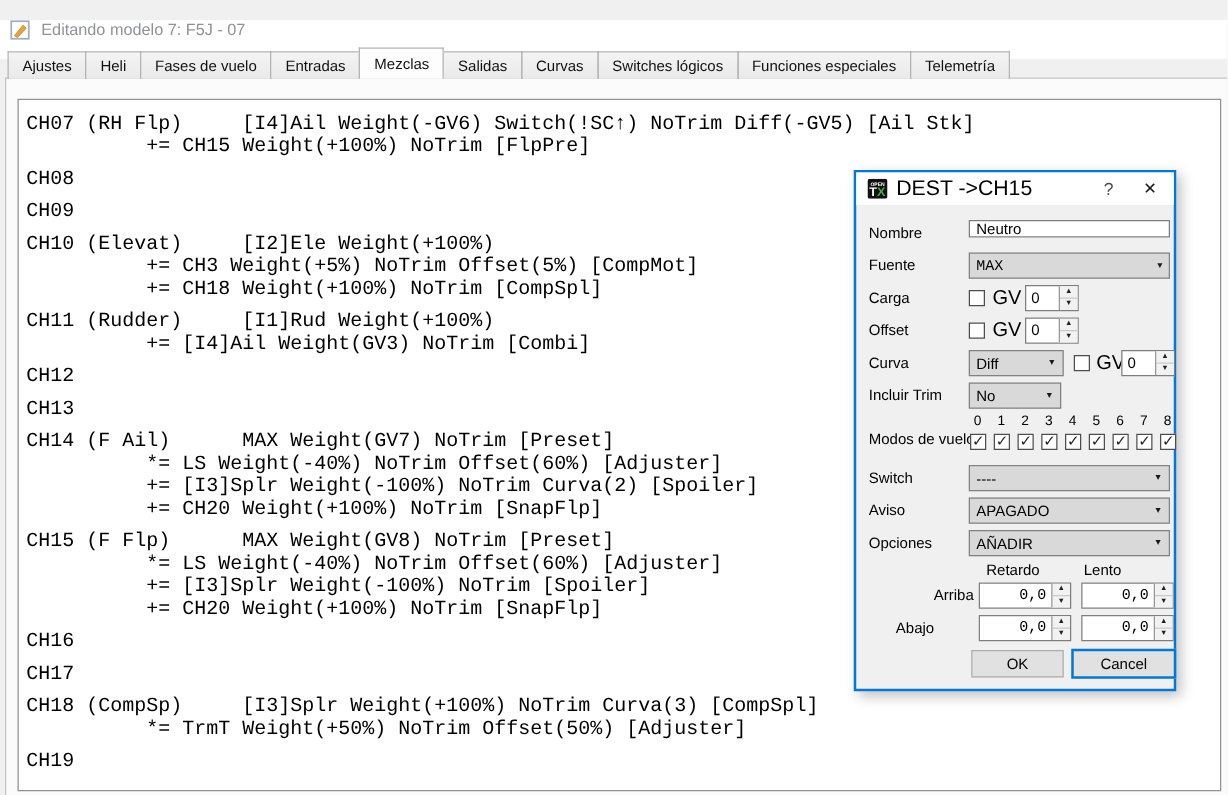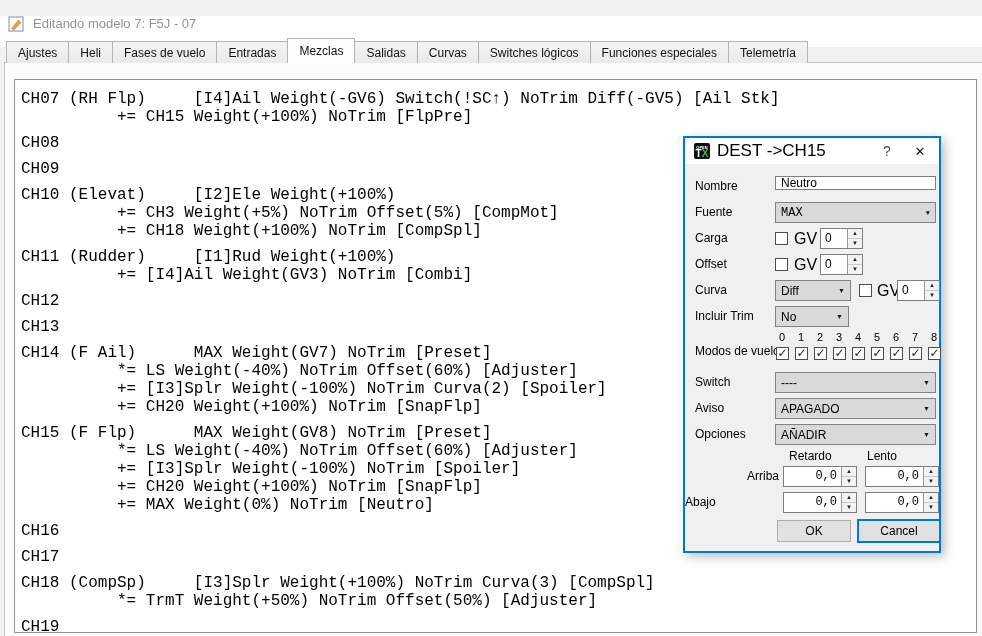--- a/index.html
+++ b/index.html
@@ -97,21 +97,20 @@
   <div class="mline g">CH12</div>
   <div class="mline g">CH13</div>
   <div class="mline g">CH14 (F Ail)      MAX Weight(GV7) NoTrim [Preset]</div>
   <div class="mline">          *= LS Weight(-40%) NoTrim Offset(60%) [Adjuster]</div>
   <div class="mline">          += [I3]Splr Weight(-100%) NoTrim Curva(2) [Spoiler]</div>
   <div class="mline">          += CH20 Weight(+100%) NoTrim [SnapFlp]</div>
   <div class="mline g">CH15 (F Flp)      MAX Weight(GV8) NoTrim [Preset]</div>
   <div class="mline">          *= LS Weight(-40%) NoTrim Offset(60%) [Adjuster]</div>
   <div class="mline">          += [I3]Splr Weight(-100%) NoTrim [Spoiler]</div>
   <div class="mline">          += CH20 Weight(+100%) NoTrim [SnapFlp]</div>
-  <div class="mline">          += MAX Weight(0%) NoTrim [Neutro]</div>
   <div class="mline g">CH16</div>
   <div class="mline g">CH17</div>
   <div class="mline g">CH18 (CompSp)     [I3]Splr Weight(+100%) NoTrim Curva(3) [CompSpl]</div>
   <div class="mline">          *= TrmT Weight(+50%) NoTrim Offset(50%) [Adjuster]</div>
   <div class="mline g">CH19</div>
 </div>
 
 <div class="dialog">
 
   <div class="dlg-title">
@@ -289,21 +288,21 @@
     <div class="spin" style="left:180px; width:74px;">
       <span class="sval right">0,0</span>
       <span class="sbtns">
           <span class="su">▲</span>
           <span class="sd">▼</span>
         </span>
     </div>
   </div>
 
   <div class="drow" style="top:354px; left:0; width:100%;">
-    <span class="dlabel" style="left:0; width:94px; text-align:left;">Abajo</span>
+    <span class="dlabel" style="left:0; width:94px; text-align:center;">Abajo</span>
     <div class="spin" style="left:98px; width:74px;">
       <span class="sval right">0,0</span>
       <span class="sbtns">
           <span class="su">▲</span>
           <span class="sd">▼</span>
         </span>
     </div>
     <div class="spin" style="left:180px; width:74px;">
       <span class="sval right">0,0</span>
       <span class="sbtns">

